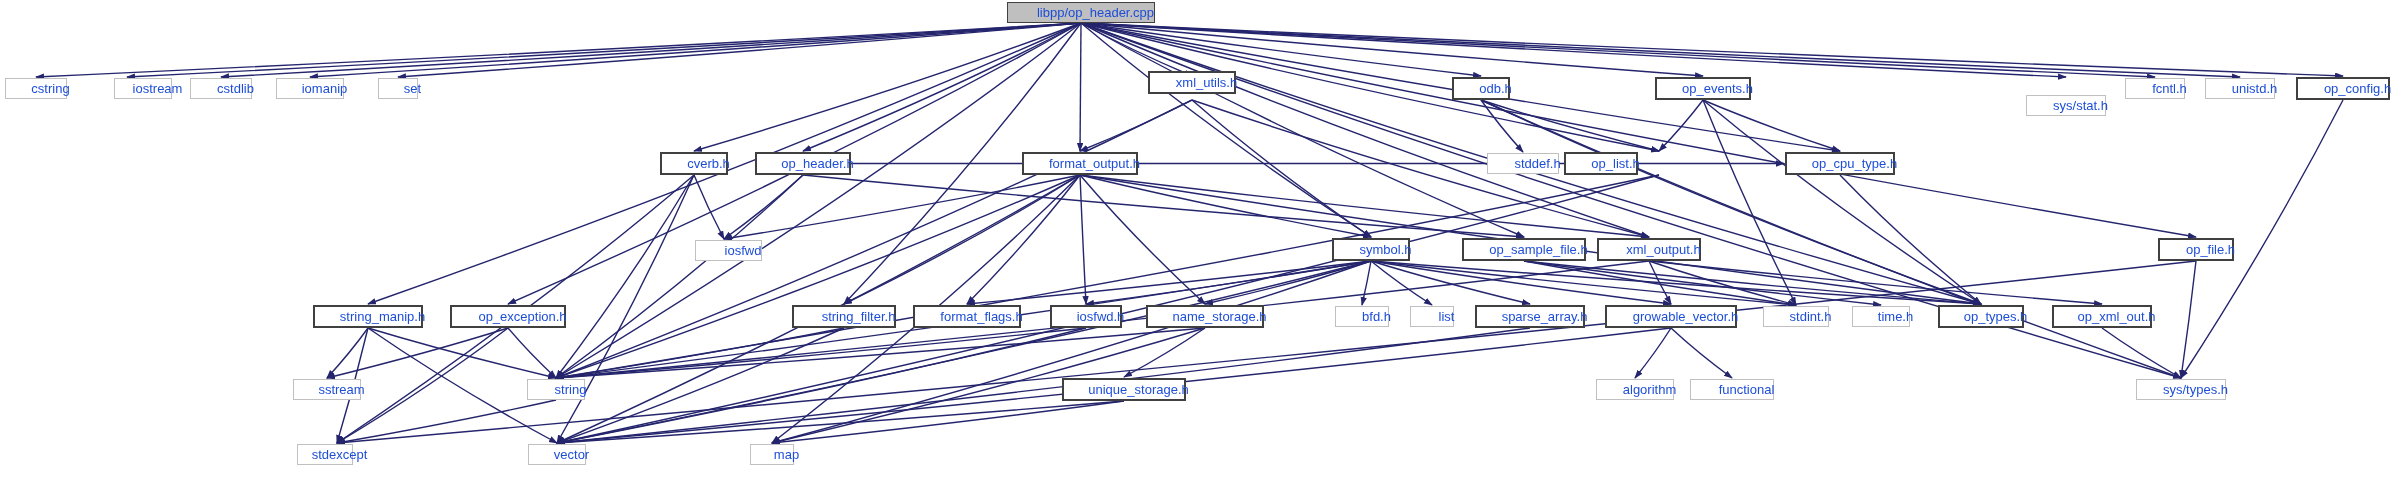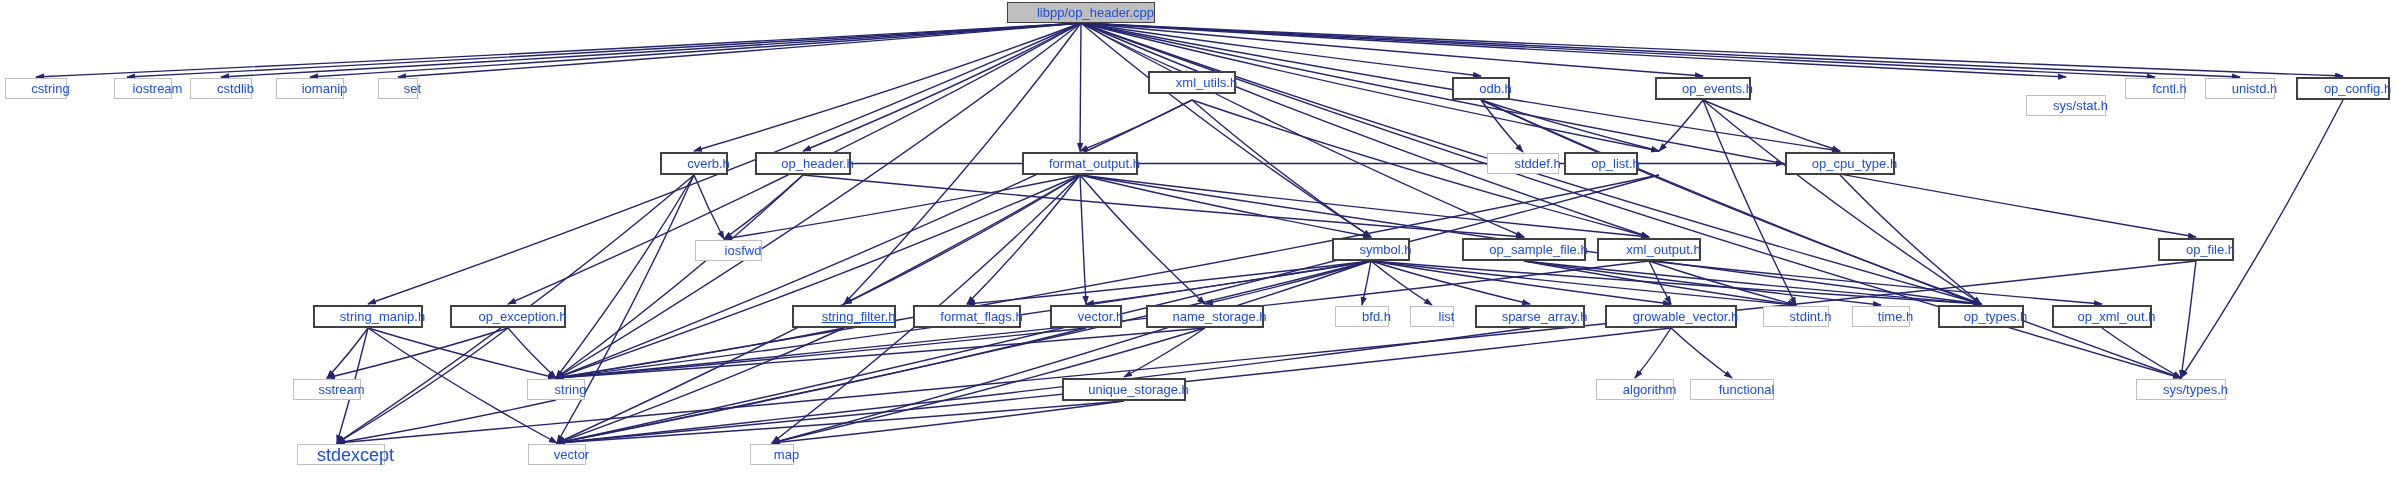--- a/index.html
+++ b/index.html
@@ -151,35 +151,35 @@
       <div class="node sys" style="left: 1487px; top: 153px; width: 72px; height: 21px; font-size: 13px; text-align: right;">stddef.h</div>
       <div class="node proj" style="left: 1564px; top: 152px; width: 74px; height: 23px; font-size: 13px;">op_list.h</div>
       <div class="node proj" style="left: 1785px; top: 152px; width: 110px; height: 23px; font-size: 13px;">op_cpu_type.h</div>
       <div class="node sys" style="left: 695px; top: 240px; width: 67px; height: 21px; font-size: 13px;">iosfwd</div>
       <div class="node proj" style="left: 1332px; top: 238px; width: 78px; height: 23px; font-size: 13px;">symbol.h</div>
       <div class="node proj" style="left: 1462px; top: 238px; width: 124px; height: 23px; font-size: 13px;">op_sample_file.h</div>
       <div class="node proj" style="left: 1597px; top: 238px; width: 104px; height: 23px; font-size: 13px;">xml_output.h</div>
       <div class="node proj" style="left: 2158px; top: 238px; width: 76px; height: 23px; font-size: 13px;">op_file.h</div>
       <div class="node proj" style="left: 313px; top: 305px; width: 110px; height: 23px; font-size: 13px;">string_manip.h</div>
       <div class="node proj" style="left: 450px; top: 305px; width: 116px; height: 23px; font-size: 13px;">op_exception.h</div>
-      <div class="node proj" style="left: 792px; top: 305px; width: 104px; height: 23px; font-size: 13px; text-decoration: underline;">string_filter.h</div>
+      <div class="node proj" style="left: 792px; top: 305px; width: 104px; height: 23px; font-size: 13px;">string_filter.h</div>
       <div class="node proj" style="left: 913px; top: 305px; width: 108px; height: 23px; font-size: 13px;">format_flags.h</div>
-      <div class="node proj" style="left: 1050px; top: 305px; width: 72px; height: 23px; font-size: 13px;">vector.h</div>
+      <div class="node proj" style="left: 1050px; top: 305px; width: 72px; height: 23px; font-size: 13px;">iosfwd.h</div>
       <div class="node proj" style="left: 1146px; top: 305px; width: 118px; height: 23px; font-size: 13px;">name_storage.h</div>
       <div class="node sys" style="left: 1335px; top: 306px; width: 54px; height: 21px; font-size: 13px;">bfd.h</div>
       <div class="node sys" style="left: 1410px; top: 306px; width: 44px; height: 21px; font-size: 13px;">list</div>
       <div class="node proj" style="left: 1475px; top: 305px; width: 110px; height: 23px; font-size: 13px;">sparse_array.h</div>
       <div class="node proj" style="left: 1605px; top: 305px; width: 132px; height: 23px; font-size: 13px; text-align: right;">growable_vector.h</div>
       <div class="node sys" style="left: 1763px; top: 306px; width: 66px; height: 21px; font-size: 13px;">stdint.h</div>
       <div class="node sys" style="left: 1852px; top: 306px; width: 58px; height: 21px; font-size: 13px;">time.h</div>
       <div class="node proj" style="left: 1938px; top: 305px; width: 86px; height: 23px; font-size: 13px;">op_types.h</div>
       <div class="node proj" style="left: 2052px; top: 305px; width: 100px; height: 23px; font-size: 13px;">op_xml_out.h</div>
       <div class="node sys" style="left: 293px; top: 379px; width: 68px; height: 21px; font-size: 13px;">sstream</div>
       <div class="node sys" style="left: 527px; top: 379px; width: 58px; height: 21px; font-size: 13px;">string</div>
       <div class="node proj" style="left: 1062px; top: 378px; width: 124px; height: 23px; font-size: 13px;">unique_storage.h</div>
       <div class="node sys" style="left: 1596px; top: 379px; width: 78px; height: 21px; font-size: 13px;">algorithm</div>
       <div class="node sys" style="left: 1690px; top: 379px; width: 84px; height: 21px; font-size: 13px;">functional</div>
       <div class="node sys" style="left: 2136px; top: 379px; width: 90px; height: 21px; font-size: 13px;">sys/types.h</div>
-      <div class="node sys" style="left: 297px; top: 444px; width: 88px; height: 21px; font-size: 18px;">stdexcept</div>
+      <div class="node sys" style="left: 297px; top: 444px; width: 56px; height: 21px; font-size: 13px;">stdexcept</div>
       <div class="node sys" style="left: 528px; top: 444px; width: 58px; height: 21px; font-size: 13px;">vector</div>
       <div class="node sys" style="left: 750px; top: 444px; width: 44px; height: 21px; font-size: 13px;">map</div>
     </div>
 </div>
 
 </body></html>

